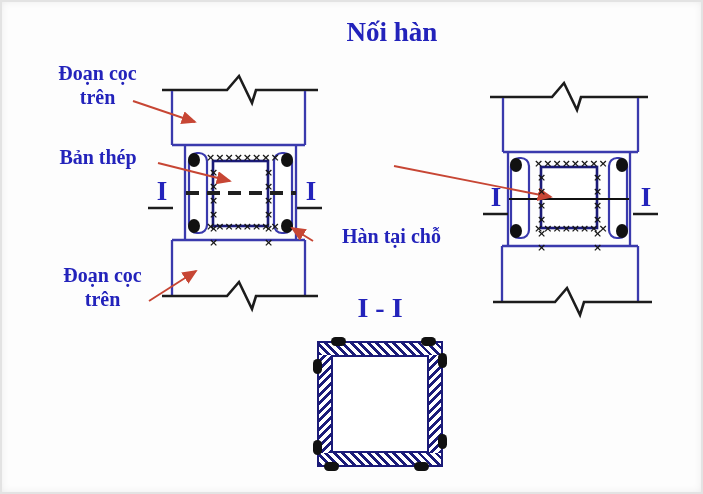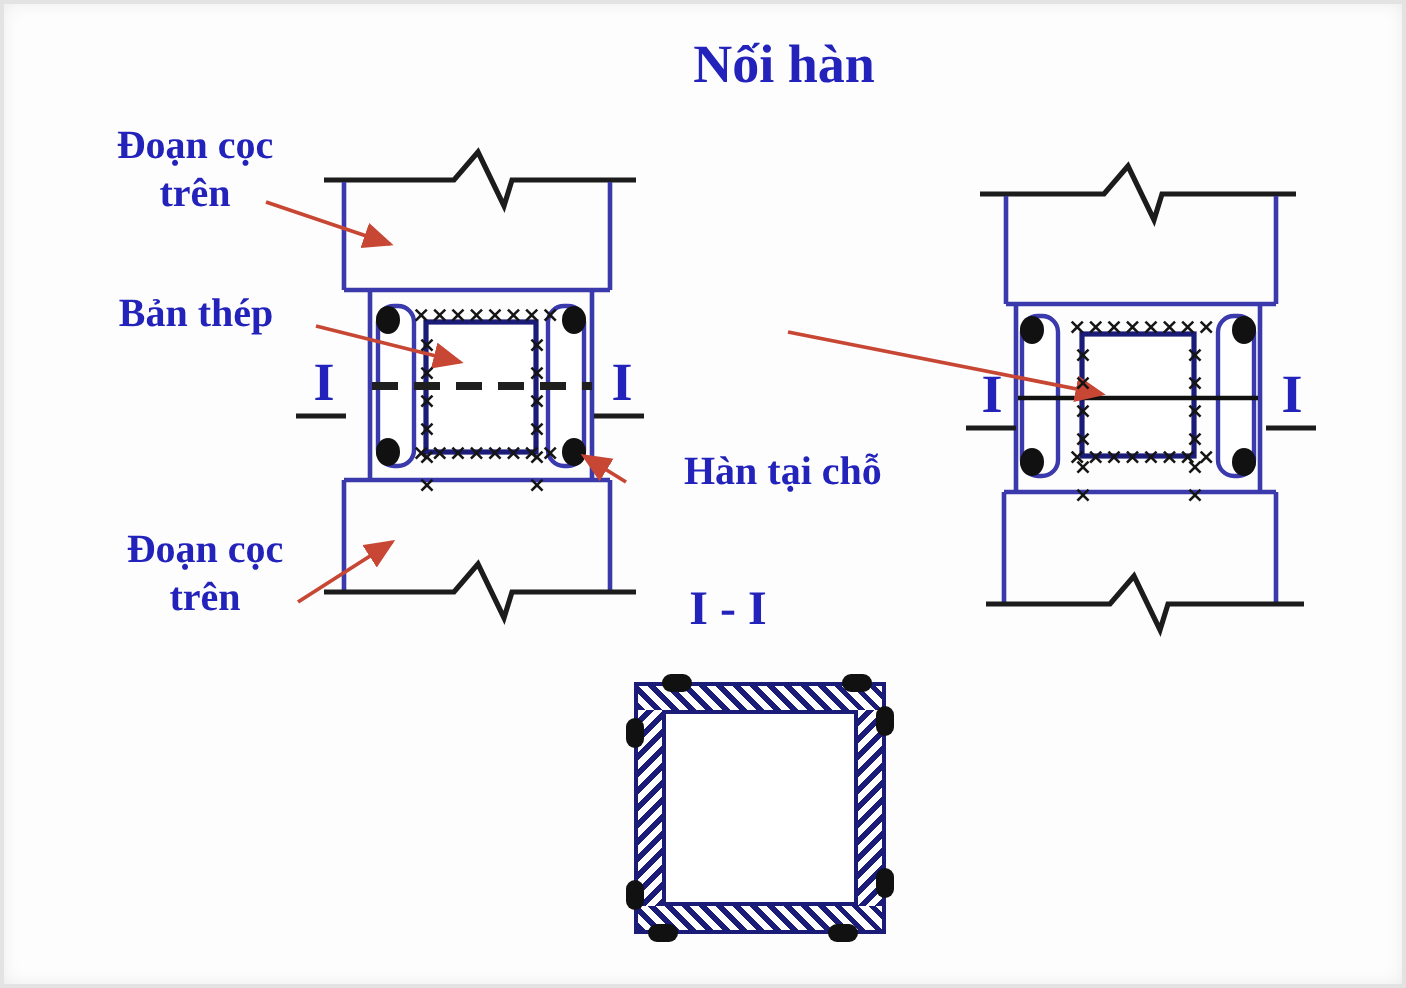--- a/index.html
+++ b/index.html
@@ -121,21 +121,21 @@
     <div>Đoạn cọc</div>
     <div>trên</div>
   </div>
 
 
   <div class="lbl imark" style="left:151px;top:175px;">I</div>
   <div class="lbl imark" style="left:300px;top:175px;">I</div>
   <div class="lbl imark" style="left:485px;top:181px;">I</div>
   <div class="lbl imark" style="left:635px;top:181px;">I</div>
 
-  <div class="lbl" style="left:324px;top:291px;width:80px;font-size:24px;text-align:center;">I - I</div>
+  <div class="lbl" style="left:340px;top:291px;width:80px;font-size:28px;text-align:center;">I - I</div>
 
   <div class="xrow" style="left:206px;top:152px;width:70px;">××××××××</div>
   <div class="xrow" style="left:206px;top:221px;width:70px;">××××××××</div>
   <div class="xcol" style="left:206px;top:166px;height:56px;">××××××</div>
   <div class="xcol" style="left:261px;top:166px;height:56px;">××××××</div>
 
   <div class="xrow" style="left:534px;top:158px;width:70px;">××××××××</div>
   <div class="xrow" style="left:534px;top:223px;width:70px;">××××××××</div>
   <div class="xcol" style="left:534px;top:171px;height:54px;">××××××</div>
   <div class="xcol" style="left:590px;top:171px;height:54px;">××××××</div>

